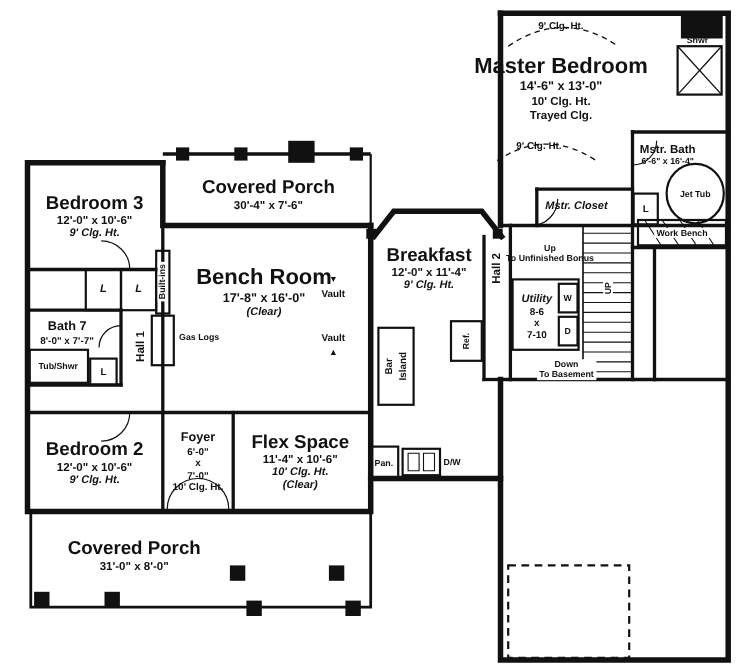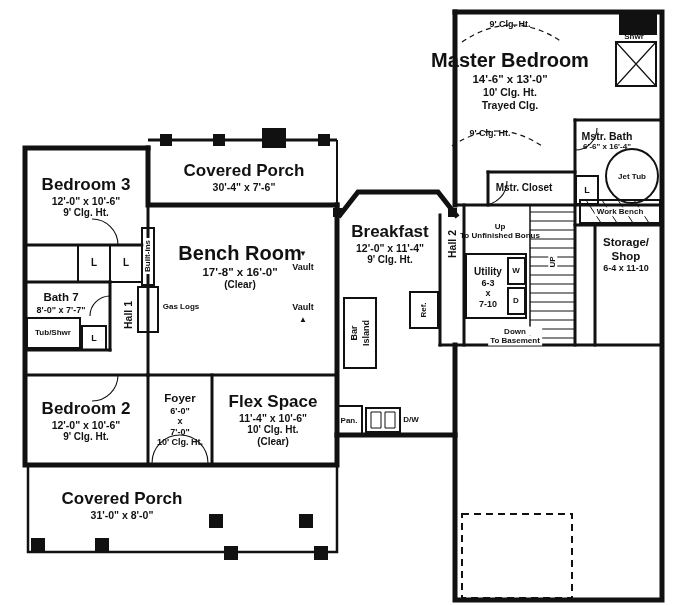--- a/index.html
+++ b/index.html
@@ -6,21 +6,21 @@
   html,body { background:#ffffff; }
   body { font-family:"Liberation Sans", sans-serif; color:#111; }
   .plan { position:relative; width:684px; height:605px; background:#fff; overflow:hidden; }
   .plan svg { position:absolute; left:0; top:0; }
   .lbl { position:absolute; transform:translate(-50%,-50%); text-align:center;
          white-space:nowrap; line-height:1.18; font-weight:bold; color:#111; }
   .lbl.v { transform:translate(-50%,-50%) rotate(-90deg); }
   .bgw { background:#fff; padding:0 2px; }
   .s8  { font-size:8px; }
   .s9  { font-size:9px; }
-  .s10 { font-size:10px; }
+  .s10 { font-size:10px;font-style:italic; }
   .s11 { font-size:10.5px; }
   .s12 { font-size:11.5px; }
   .s13 { font-size:17px; }
   .s15 { font-size:20px; }
 </style>
 </head>
 <body>
 
 <div class="plan">
 
@@ -150,29 +150,24 @@
 
   <div class="lbl s9" style="left:587px;top:190px">L</div>
 
   <div class="lbl s8 bgw" style="left:620px;top:212px">Work Bench</div>
 
   <div class="lbl" style="left:500px;top:231px">
     <div class="s8">Up</div>
     <div class="s8">To Unfinished Bonus</div>
   </div>
 
-  <div class="lbl" style="left:626px;top:255px">
-    <div class="s12">Storage/</div>
-    <div class="s12">Shop</div>
-    <div class="s9">6-4 x 11-10</div>
-  </div>
 
   <div class="lbl" style="left:488px;top:288px">
     <div class="s10">Utility</div>
-    <div class="s9">6-3</div>
+    <div class="s9">8-6</div>
     <div class="s9">x</div>
     <div class="s9">7-10</div>
   </div>
 
   <div class="lbl s8" style="left:516px;top:271px">W</div>
   <div class="lbl s8" style="left:516px;top:301px">D</div>
 
   <div class="lbl v s8 bgw" style="left:553px;top:262px">UP</div>
 
   <div class="lbl" style="left:515px;top:336px">

